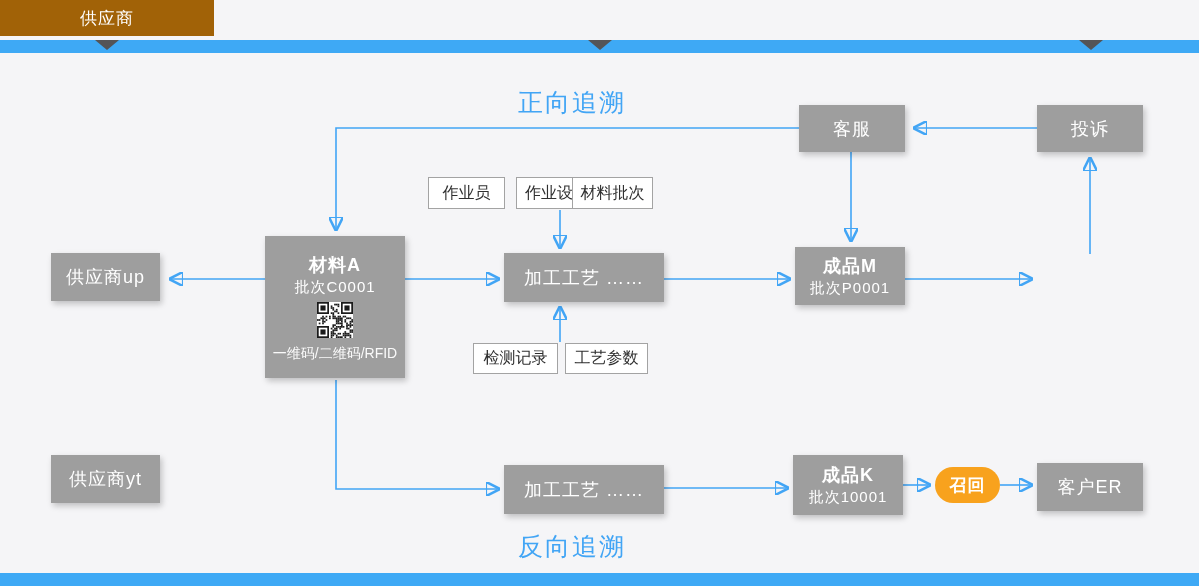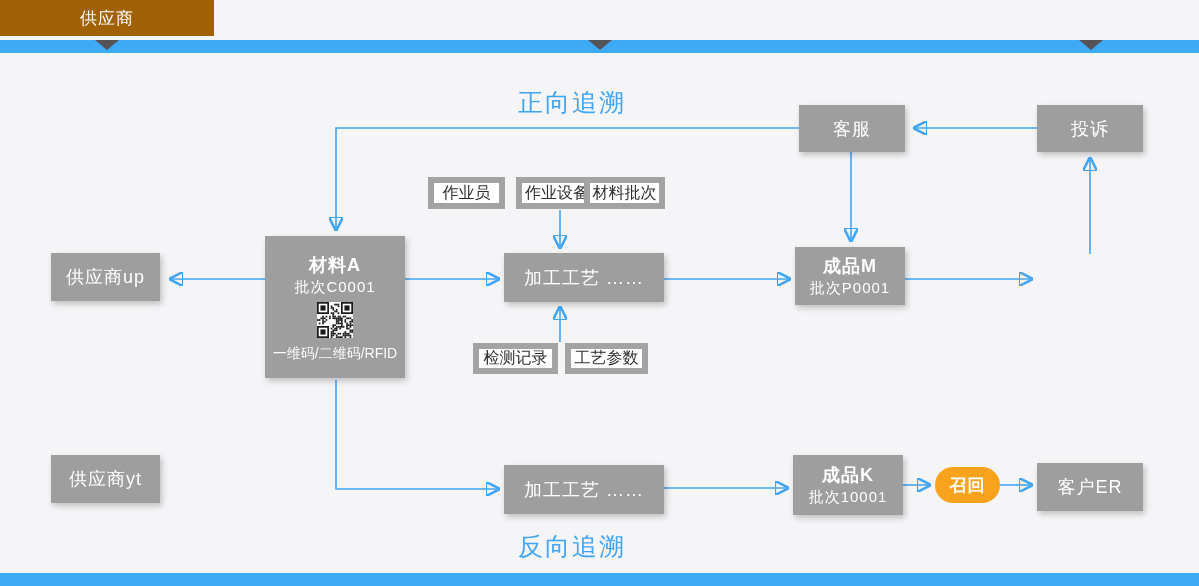--- a/index.html
+++ b/index.html
@@ -51,27 +51,27 @@
   #n-product-k{left:793px;top:455px;width:110px;height:60px}
   #n-customer-dt{left:1037px;top:254px;width:106px;height:48px}
   #n-customer-er{left:1037px;top:463px;width:106px;height:48px}
   #n-material-a{left:265px;top:236px;width:140px;height:142px}
   .l1{font-size:18px;font-weight:600;line-height:24px}
   .l2{font-size:15px;line-height:20px}
   .caption{font-size:14px;line-height:18px;opacity:.95;letter-spacing:0}
   #qr{width:36px;height:36px;background:#fff;margin:5px 0 6px 0;display:block}
   
   .wtag{
-    position:absolute;background:#fff;border:6px solid #a3a3a3;color:#2f2f2f;
+    position:absolute;background:#fff;border:1px solid #a3a3a3;color:#2f2f2f;
     display:flex;align-items:center;justify-content:center;
     font-size:16px;white-space:nowrap;box-sizing:border-box;
   }
   #w-operator{left:428px;top:177px;width:77px;height:32px}
   #w-equipment{left:516px;top:177px;width:82px;height:32px}
-  #w-matbatch{left:584px;top:177px;width:81px;height:32px}
+  #w-matbatch{left:572px;top:177px;width:81px;height:32px}
   #w-inspect{left:473px;top:343px;width:85px;height:31px}
   #w-params{left:565px;top:343px;width:83px;height:31px}
   
   .pill{
     position:absolute;left:935px;top:467px;width:65px;height:36px;
     background:#f8a21d;color:#fff;border-radius:18px;
     display:flex;align-items:center;justify-content:center;
     font-size:17px;font-weight:700;letter-spacing:1px;
   }
   

